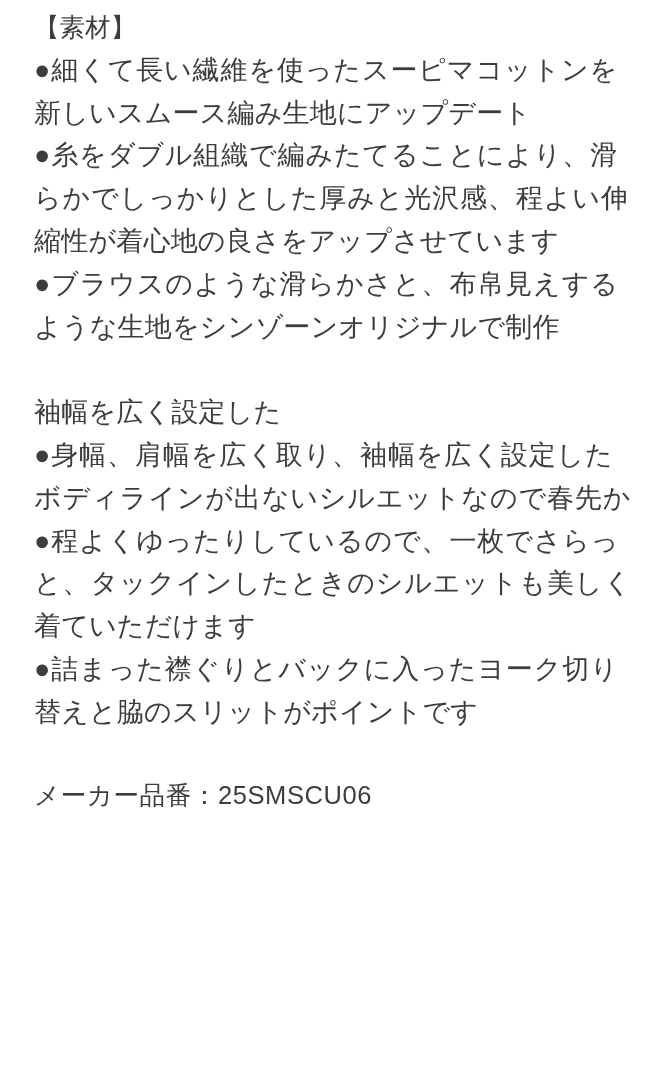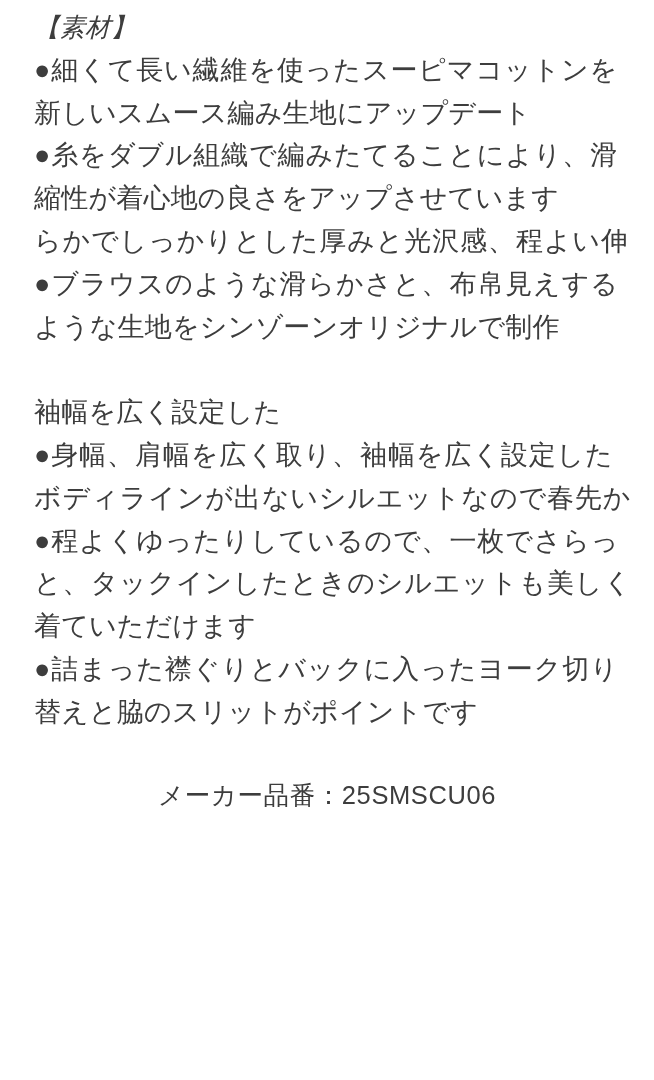--- a/index.html
+++ b/index.html
@@ -29,53 +29,51 @@
     line-height: 42.8px;
     letter-spacing: 0.2px;
     color: #3d3d3d;
     white-space: nowrap;
   }
   .heading {
     font-size: 25.5px;
     line-height: 42.8px;
     color: #3d3d3d;
     white-space: nowrap;
-    font-style: italic;
   }
   .spacer {
     height: 42.8px;
   }
   .spacer-small {
     height: 40px;
   }
   .justified {
     
     letter-spacing: 0.9px;
   }
   .code-line {
     font-size: 25.5px;
     line-height: 42.8px;
     color: #3d3d3d;
     letter-spacing: 0.6px;
     white-space: nowrap;
-    text-align: center;
   }
 </style>
 </head>
 <body>
 
 <div class="page">
 
   <div class="block">
     <div class="heading">【素材】</div>
     <div class="line justified">●細くて長い繊維を使ったスーピマコットンを</div>
     <div class="line">新しいスムース編み生地にアップデート</div>
     <div class="line justified">●糸をダブル組織で編みたてることにより、滑</div>
+    <div class="line justified">らかでしっかりとした厚みと光沢感、程よい伸</div>
     <div class="line">縮性が着心地の良さをアップさせています</div>
-    <div class="line justified">らかでしっかりとした厚みと光沢感、程よい伸</div>
     <div class="line justified">●ブラウスのような滑らかさと、布帛見えする</div>
     <div class="line">ような生地をシンゾーンオリジナルで制作</div>
   </div>
 
   <div class="spacer"></div>
 
   <div class="block">
     <div class="line">袖幅を広く設定した</div>
     <div class="line justified">●身幅、肩幅を広く取り、袖幅を広く設定した</div>
     <div class="line justified">ボディラインが出ないシルエットなので春先か</div>

